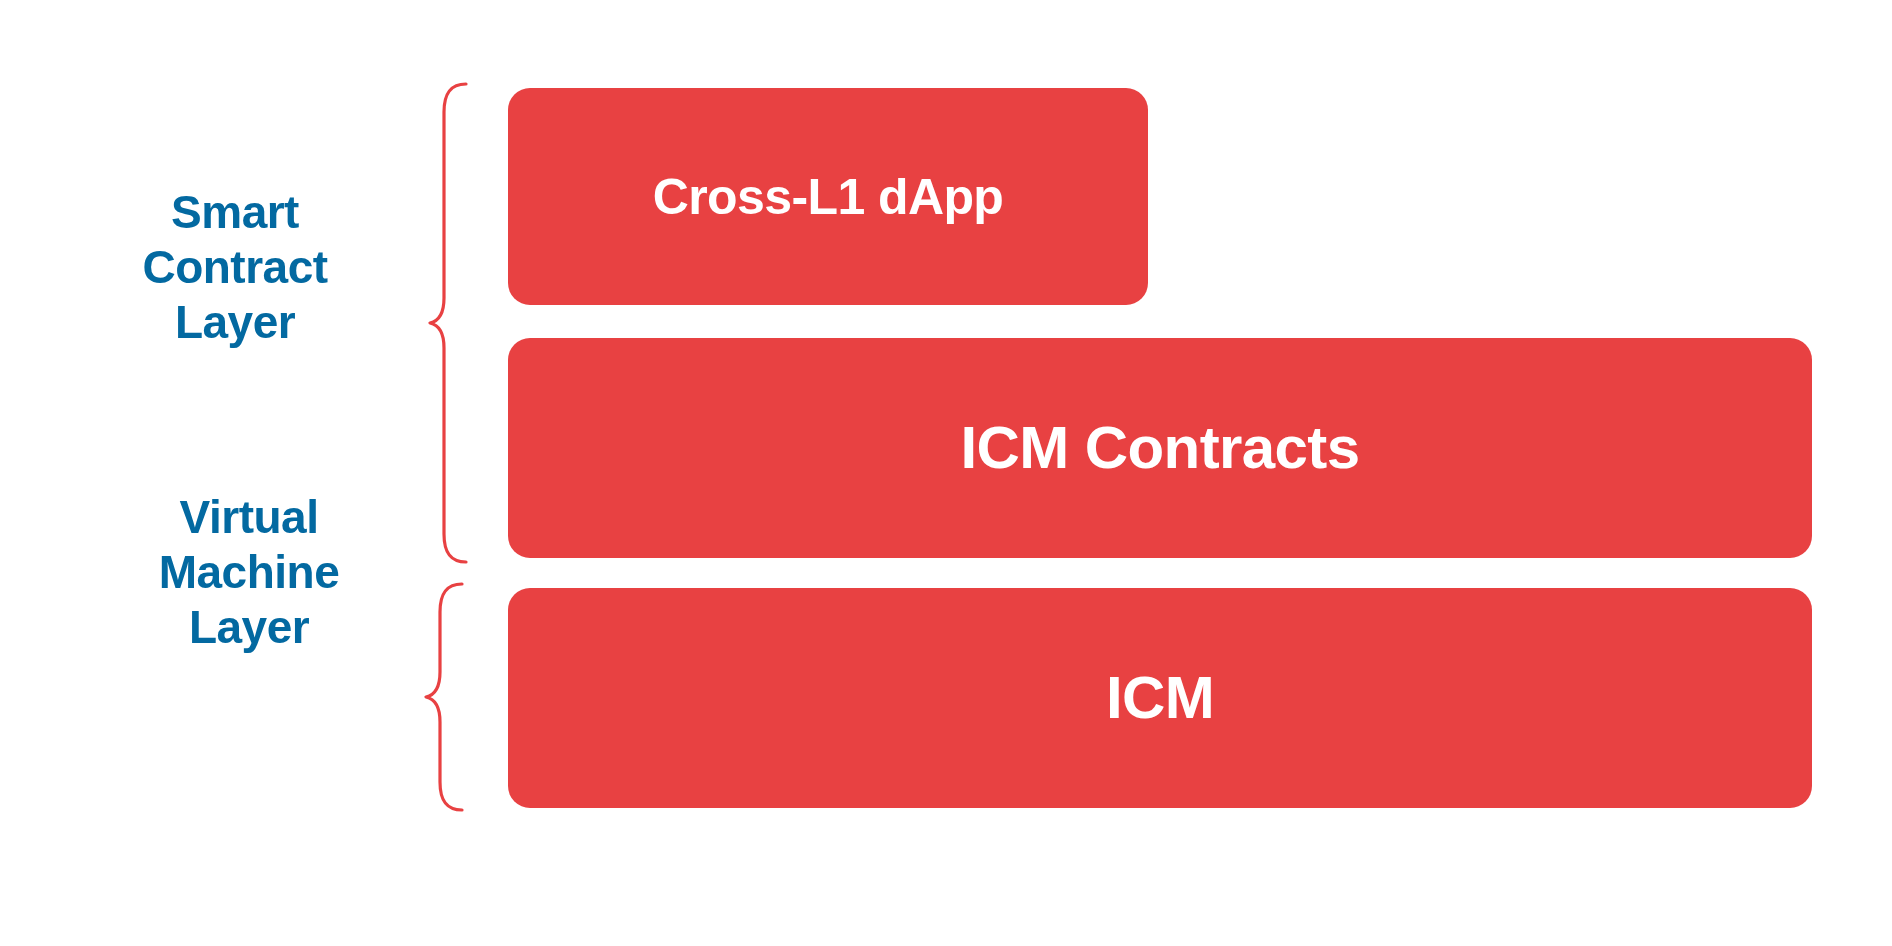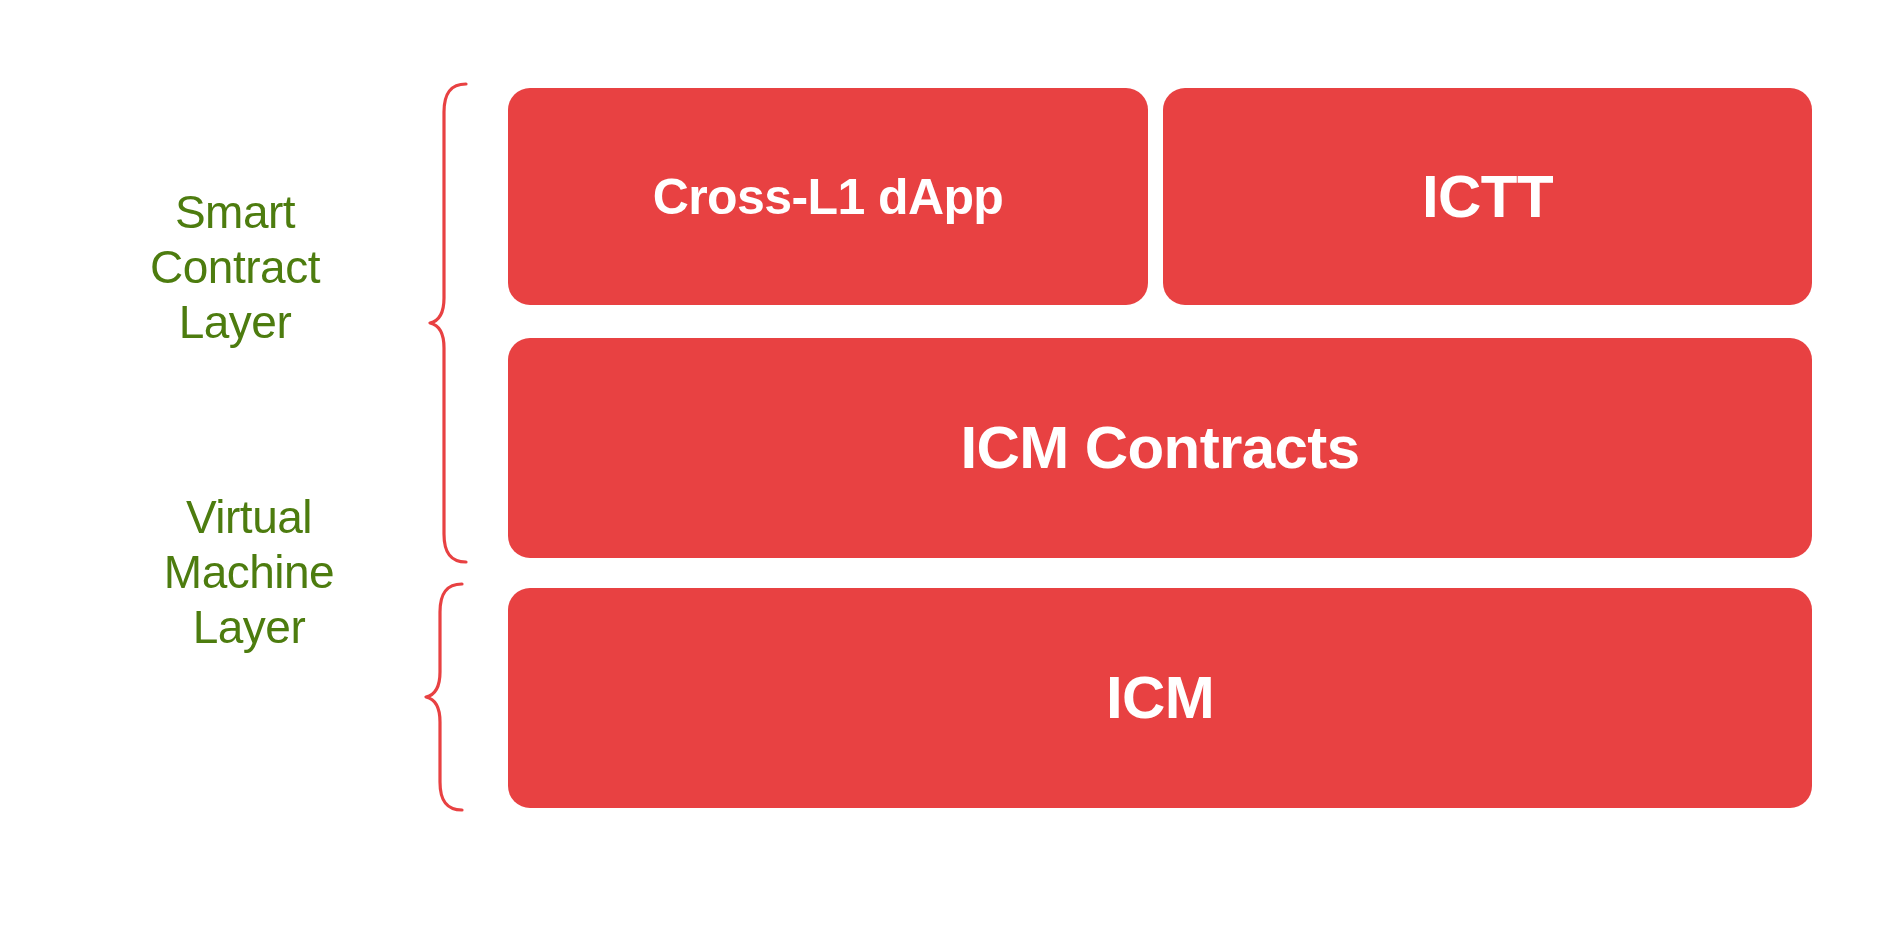--- a/index.html
+++ b/index.html
@@ -18,22 +18,22 @@
     position: relative;
     width: 1892px;
     height: 946px;
     background: #ffffff;
   }
 
   
   .layer-label {
     position: absolute;
     text-align: center;
-    font-weight: normal;
-    color: #4d7c0f;
+    font-weight: bold;
+    color: #0369a1;
     font-size: 46px;
     line-height: 1.20;
     letter-spacing: -0.5px;
     white-space: pre-line;
   }
   #label-smart-contract {
     left: 60px;
     top: 185px;
     width: 350px;
   }
@@ -139,23 +139,20 @@
              C 16 108, 11 115, 2 117
              C 11 119, 16 126, 16 142
              L 16 202
              C 16 220, 22 230, 38 230" fill="none" stroke="#E84142" stroke-width="3.2" stroke-linecap="round" stroke-linejoin="round"></path>
   </svg>
 
   <div class="node-box" id="box-cross-l1-dapp">
     <span class="node-label">Cross-L1 dApp</span>
   </div>
 
-  <div class="node-box" id="box-ictt">
-    <span class="node-label">ICTT</span>
-  </div>
 
   <div class="node-box" id="box-icm">
     <span class="node-label">ICM</span>
   </div>
 
   <div class="node-box" id="box-icm-contracts">
     <span class="node-label">ICM Contracts</span>
   </div>
 
 </div>

